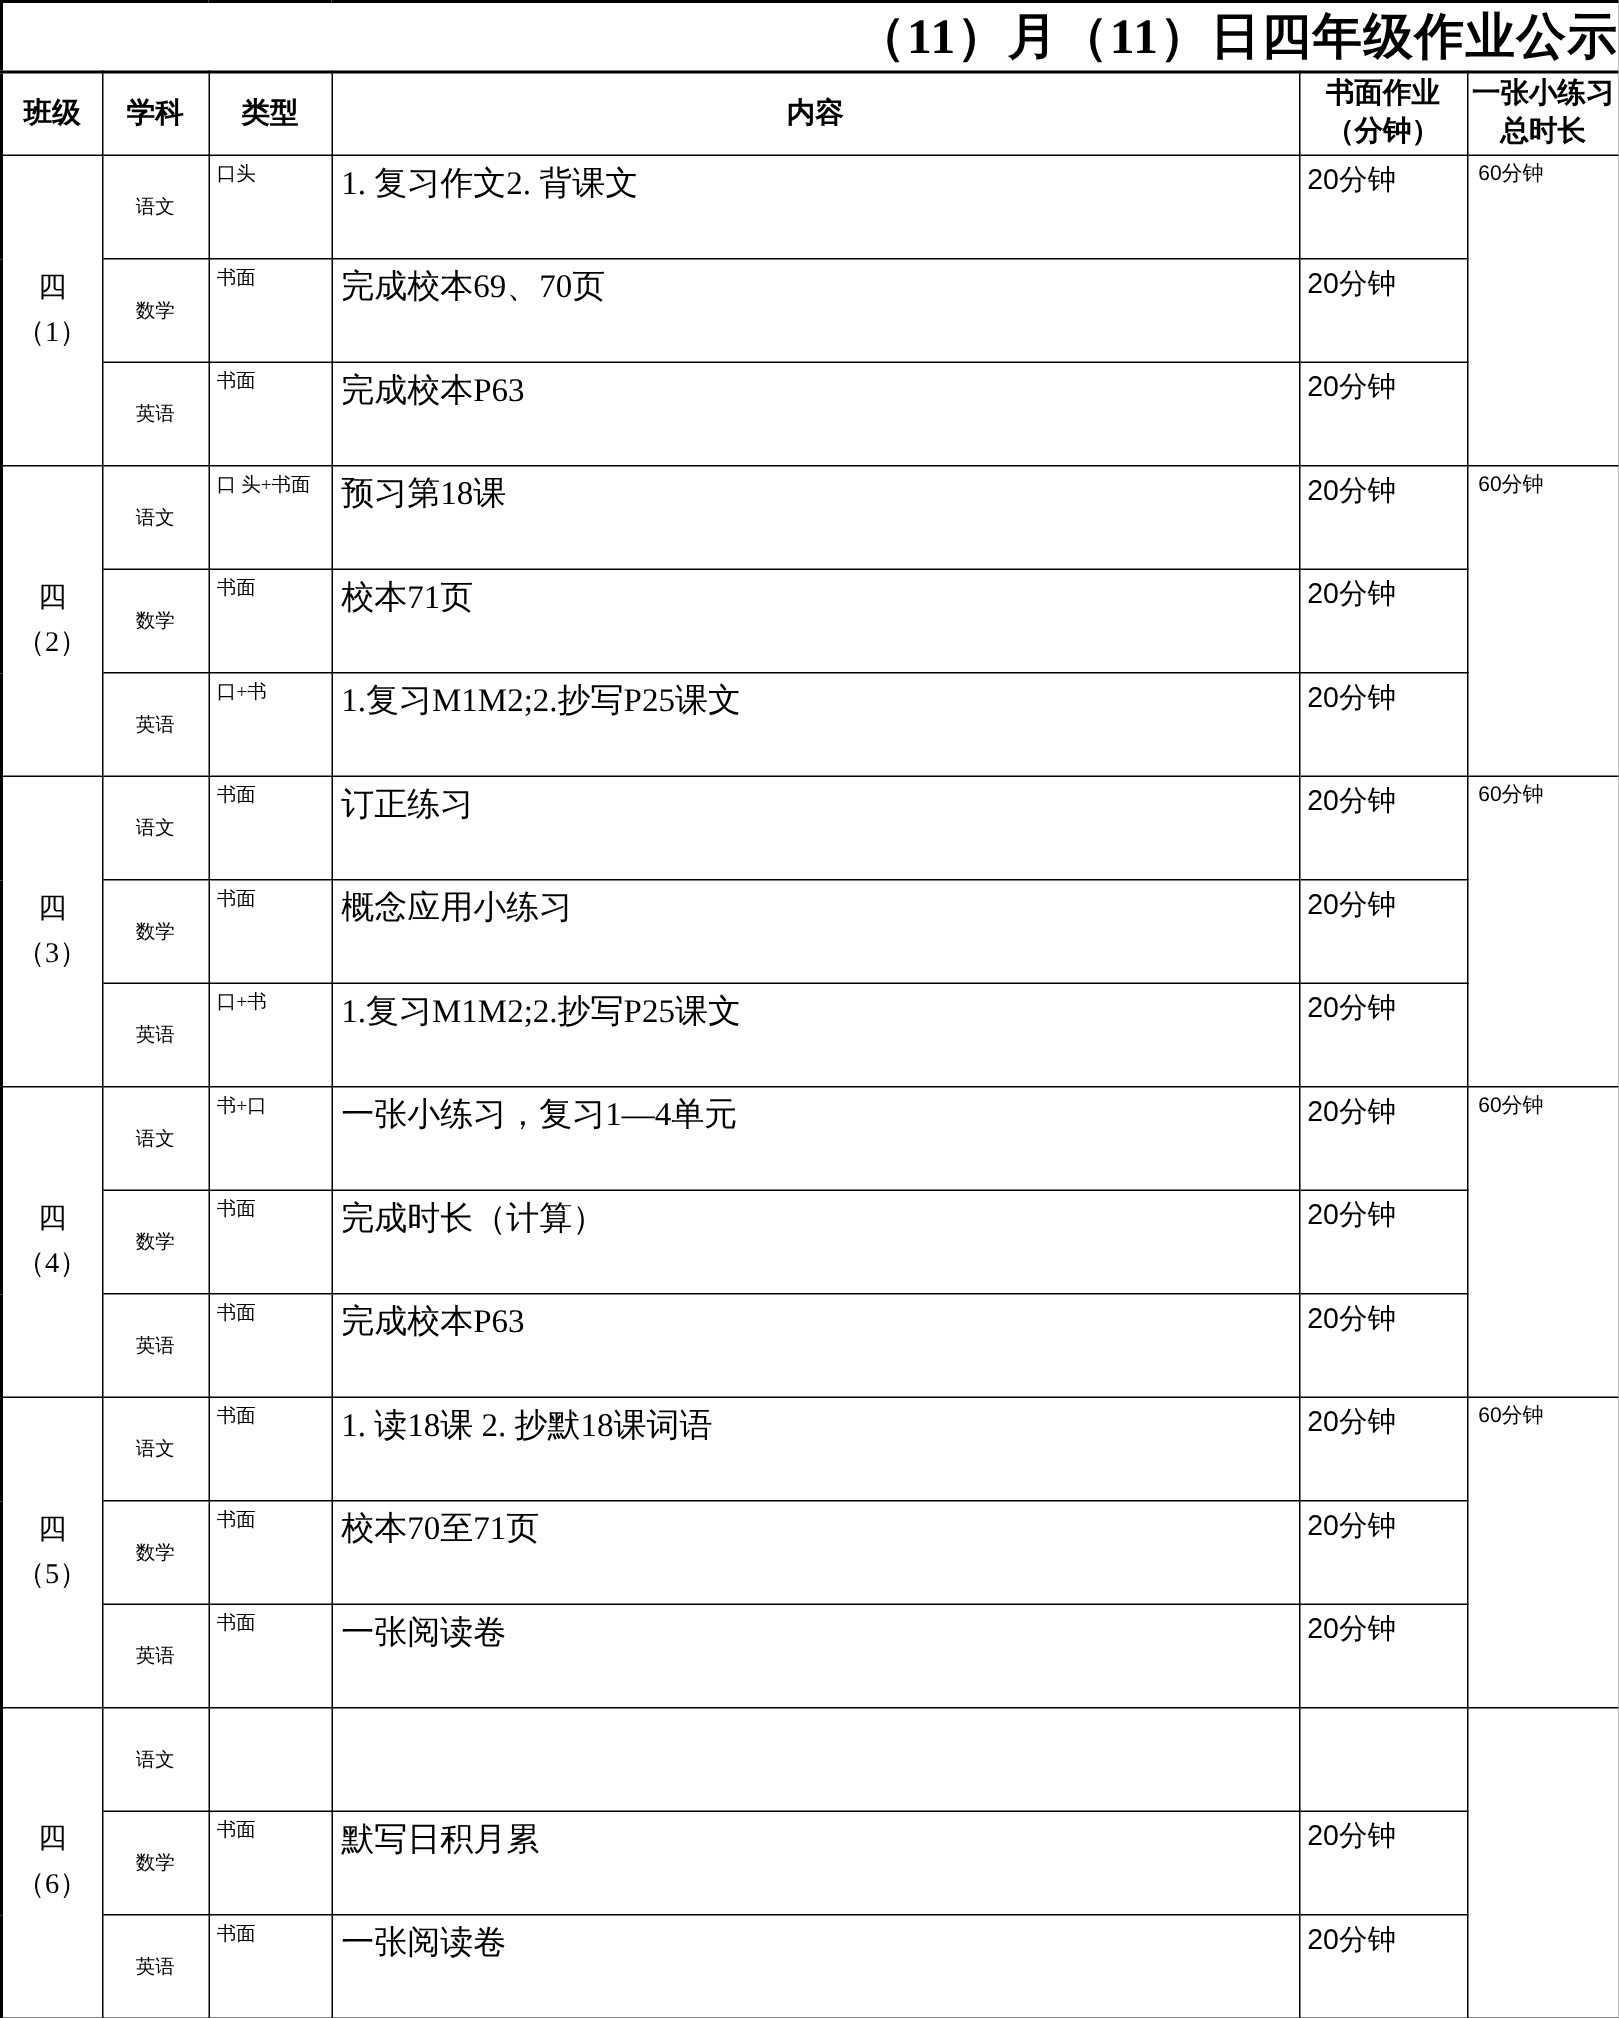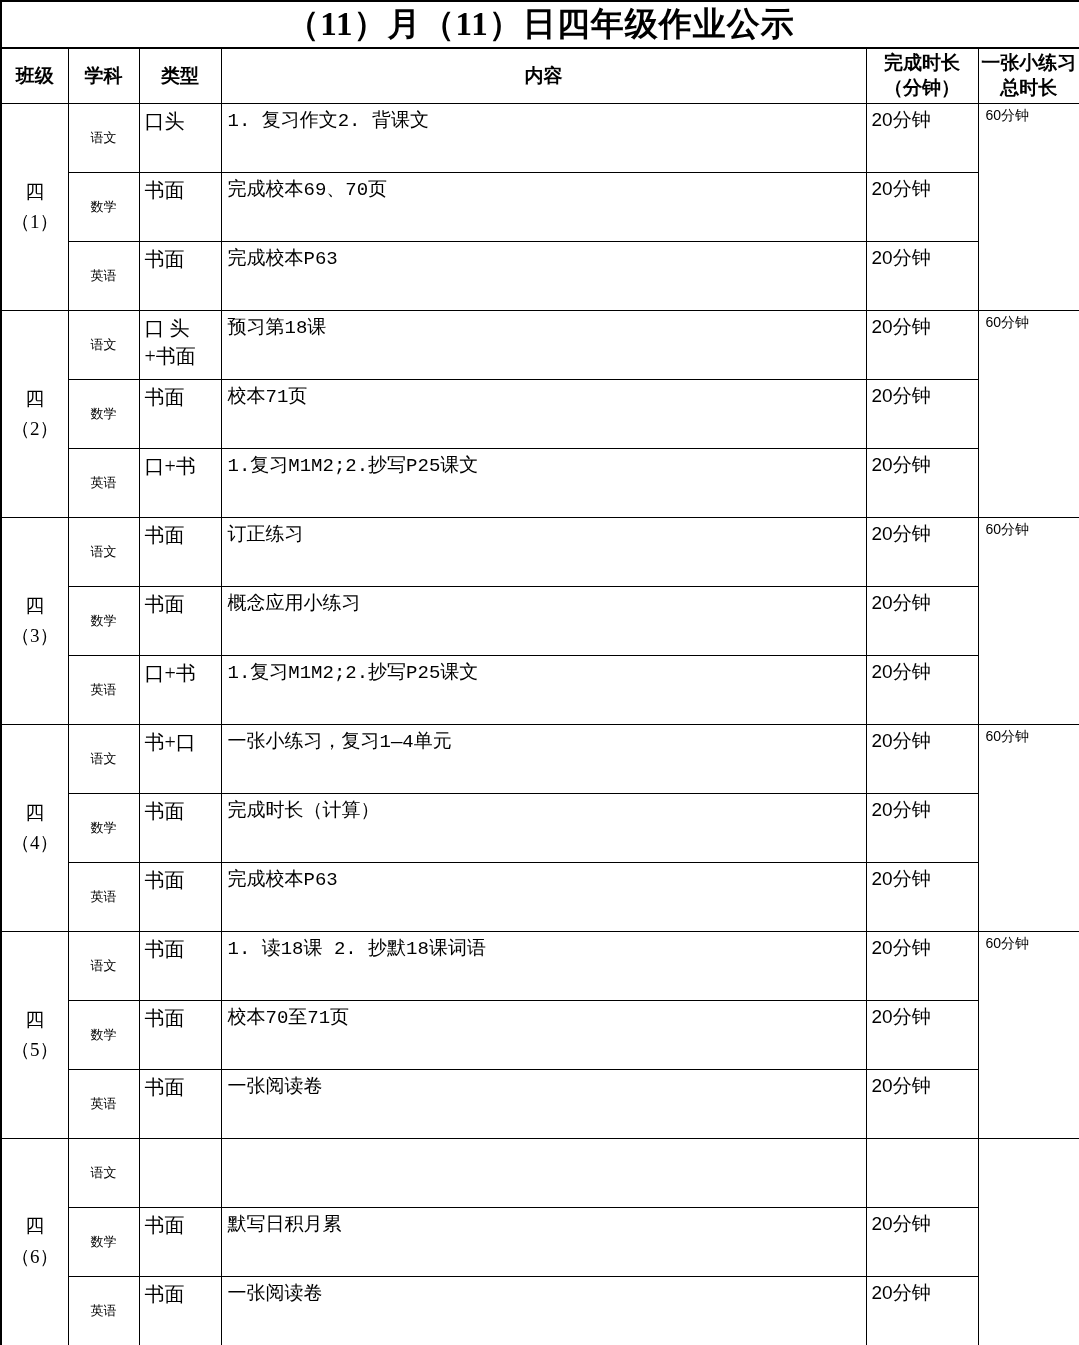--- a/index.html
+++ b/index.html
@@ -16,21 +16,21 @@
     font-family: "Liberation Serif", "DejaVu Serif", serif;
   }
   table.homework td {
     border: 1px solid #000;
     overflow: hidden;
     word-break: break-all;
   }
   tr.title-row td {
     height: 41px;
     border-bottom: 2px solid #000;
-    text-align: center;
+    text-align: right;
     vertical-align: middle;
     font-weight: bold;
     font-size: 33px;
     letter-spacing: 1px;
     padding: 0;
   }
   tr.header-row td {
     height: 50px;
     text-align: center;
     vertical-align: middle;
@@ -50,29 +50,29 @@
   }
   td.c-subj {
     text-align: center;
     vertical-align: middle;
     font-size: 13px;
   }
   td.c-type {
     vertical-align: top;
     text-align: left;
     padding: 3px 5px;
-    font-size: 20px;
+    font-size: 13px;
     line-height: 1.4;
   }
   td.c-content {
     vertical-align: top;
     text-align: left;
     padding: 3px 6px;
-    font-size: 19px;
-    font-family: Liberation Mono, monospace;
+    font-size: 22px;
+    font-family: Liberation Serif, serif;
   }
   td.c-dur {
     vertical-align: top;
     text-align: left;
     padding: 3px 5px;
     font-size: 19px;
     font-family: "Liberation Sans", "DejaVu Sans", sans-serif;
     margin-left: 48px;
   }
   td.c-total {
@@ -99,21 +99,21 @@
   <tbody>
       <tr class="title-row">
     <td colspan="6">（11）月（11）日四年级作业公示</td>
   </tr>
 
   <tr class="header-row">
     <td>班级</td>
     <td>学科</td>
     <td>类型</td>
     <td>内容</td>
-    <td>完成时长
+    <td>书面作业
 （分钟）</td>
     <td>一张小练习
 总时长</td>
   </tr>
 
   <tr class="r">
     <td class="c-class" rowspan="3">四
 （1）</td>
     <td class="c-subj">语文</td>
     <td class="c-type">口头</td>

